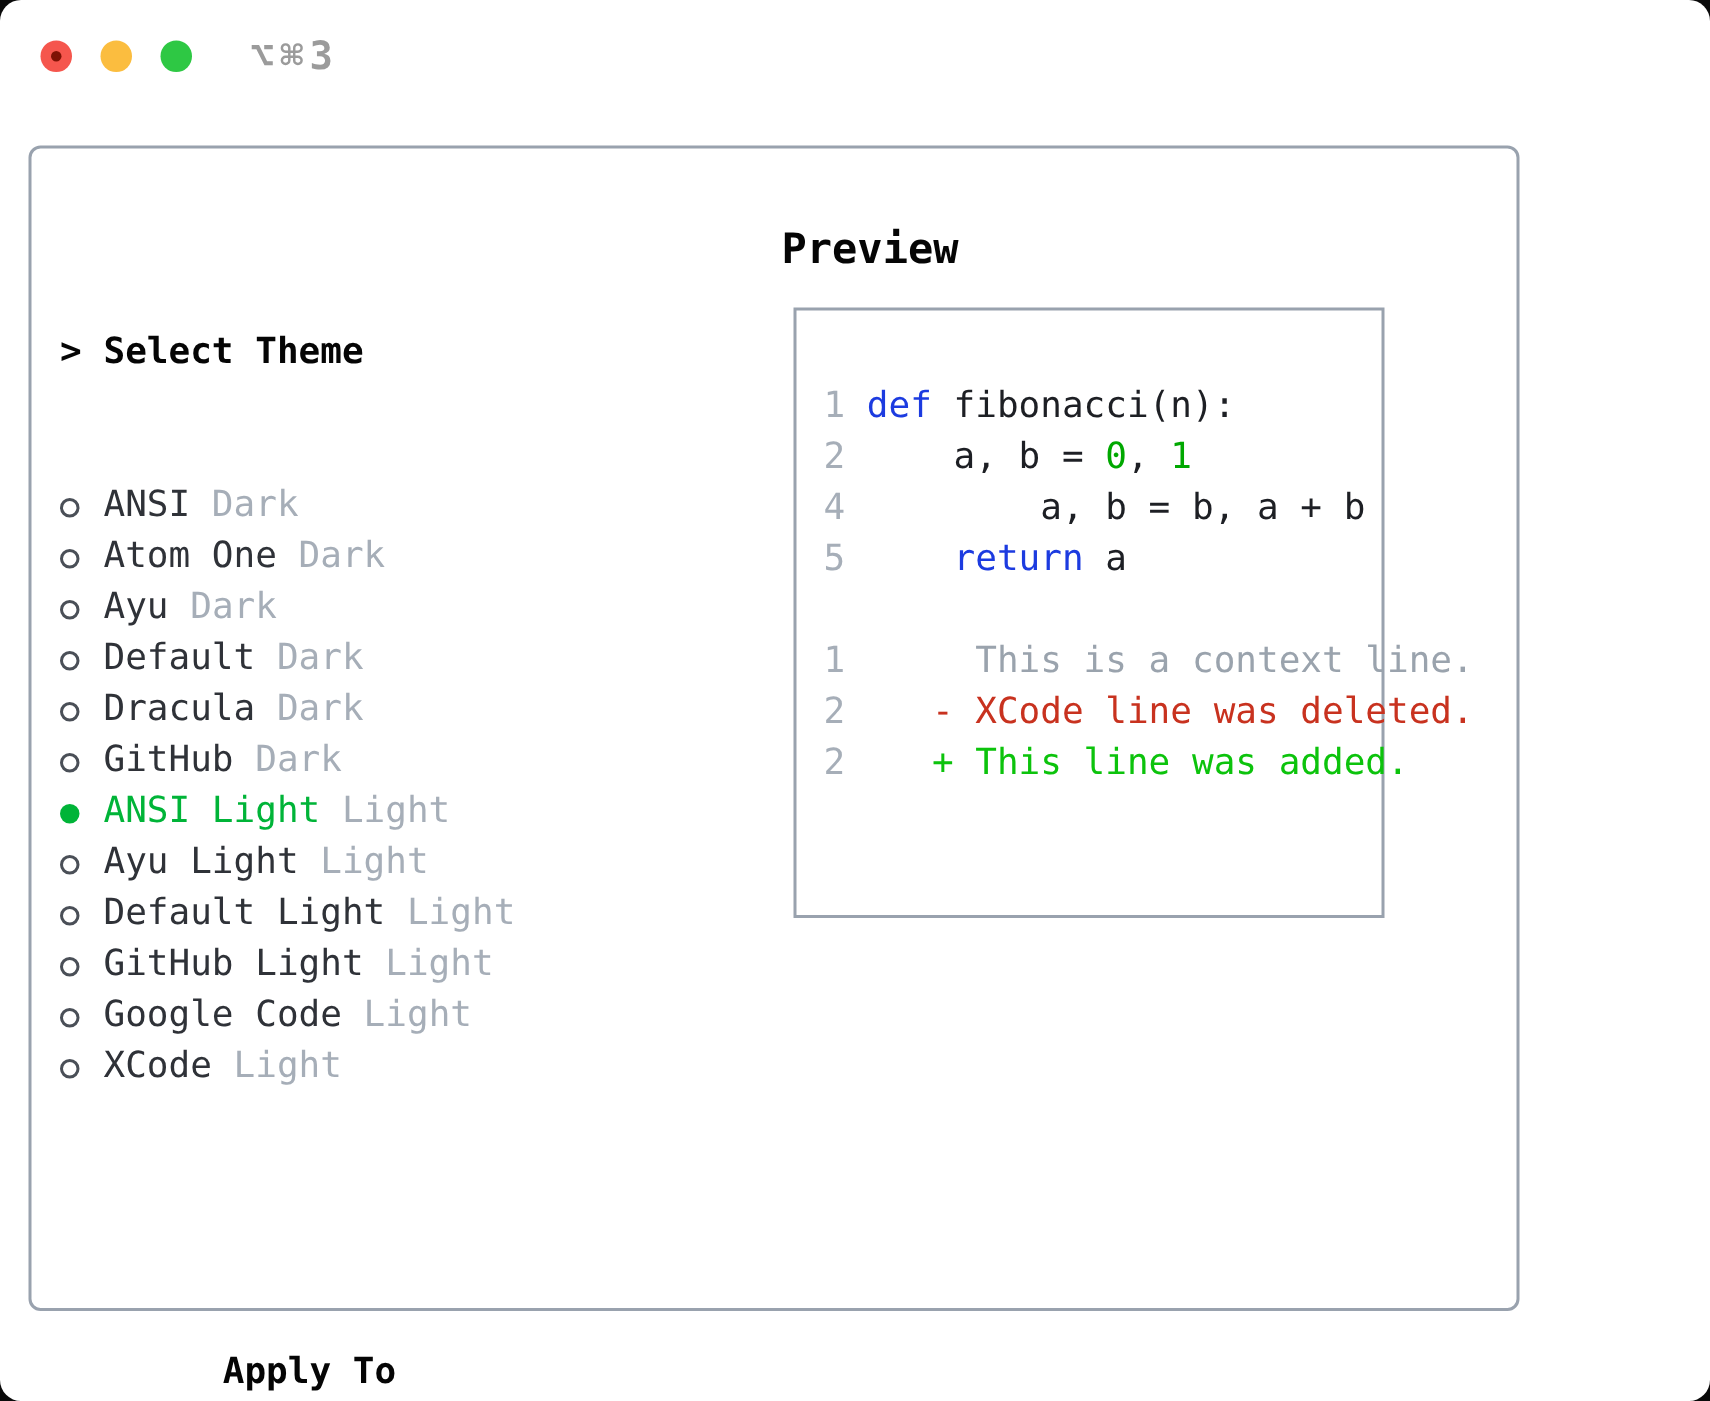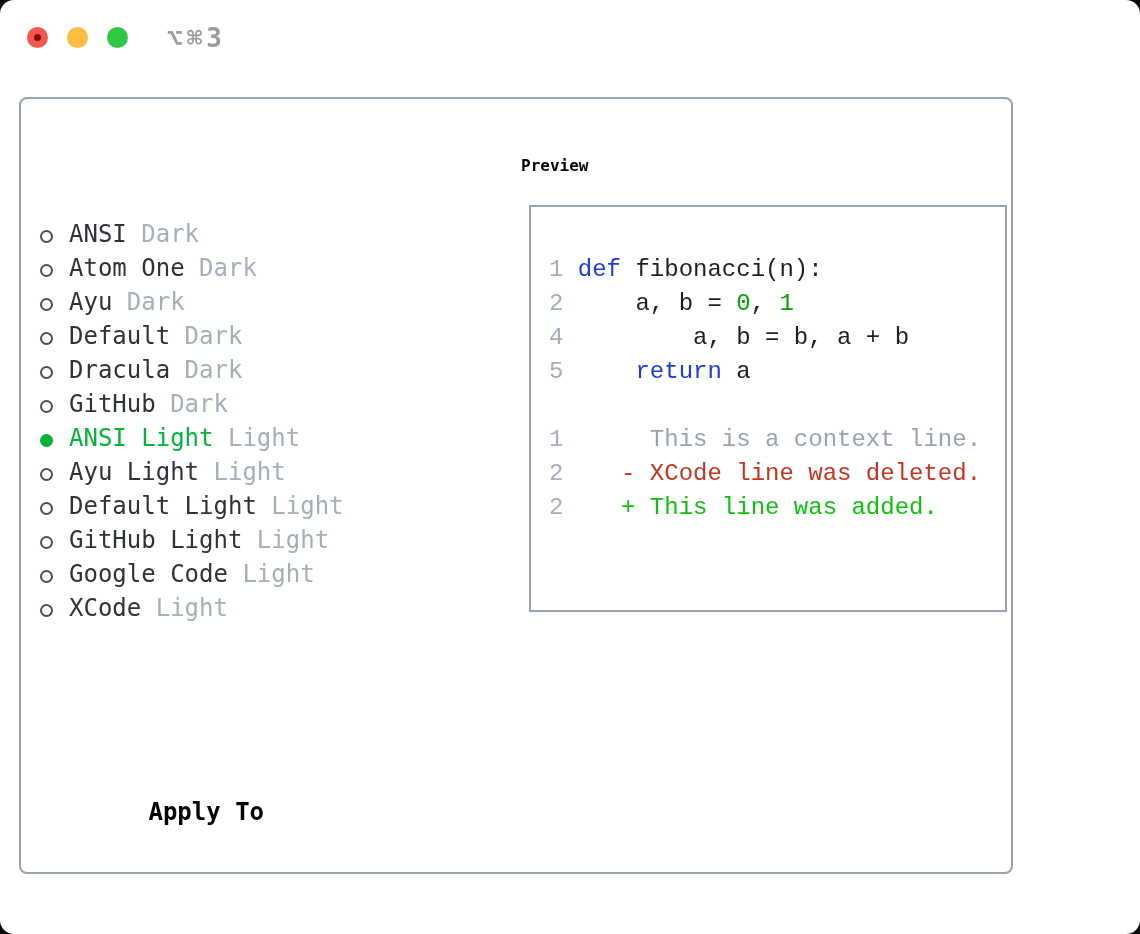--- a/index.html
+++ b/index.html
@@ -26,23 +26,23 @@
   .hdr-prefix{display:inline-block;width:29px;font-weight:bold;color:#050505;}
   .indent{padding-left:29px;text-align:center;}
   .radio{display:inline-block;width:13px;height:13px;border-radius:50%;
          border:2px solid #4a4f57;box-sizing:border-box;margin-right:16px;vertical-align:-1px;}
   .radio.on{border:none;background:#00b438;}
   .green{color:#00b438;}
   .name{color:#2f3238;}
   .muted{color:#a6aeb8;}
   
   .panel-right{position:absolute;left:500px;top:50px;}
-  .preview-title{font-size:16px;line-height:34px;font-weight:bold;color:#050505;}
-  .preview-box{margin-top:22px;margin-left:8px;width:478px;height:407px;
-               border:2px solid #99a2ae;box-sizing:border-box;padding:46px 0 0 18px;font-family:Liberation Mono, monospace;}
+  .preview-title{font-size:28px;line-height:34px;font-weight:bold;color:#050505;}
+  .preview-box{margin-top:22px;margin-left:8px;width:394px;height:407px;
+               border:2px solid #99a2ae;box-sizing:border-box;padding:46px 0 0 18px;}
   .cline{font-size:24px;line-height:34px;white-space:pre;}
   .lineno{color:#a6aeb8;}
   .c-default{color:#1d1f24;}
   .c-keyword{color:#1c3be0;}
   .c-builtin{color:#27c7cf;}
   .c-number{color:#00a800;}
   .c-context{color:#9aa3ad;}
   .c-deleted{color:#c8321f;}
   .c-added{color:#0cc30c;}
 </style>
@@ -54,20 +54,21 @@
   <span class="tl tl-red">
       <span class="tl-dot"></span>
     </span>
   <span class="tl tl-yellow"></span>
   <span class="tl tl-green"></span>
   <div class="win-title">⌥⌘3</div>
 
   <div class="main-box">
 
     <div class="panel-left">
+      <div class="line"><span class="hdr-prefix">&gt;</span><span class="hdr">Select Theme</span></div>
       <div><div class="line option"><span class="radio"></span><span class="name">ANSI</span><span class="muted"> Dark</span></div><div class="line option"><span class="radio"></span><span class="name">Atom One</span><span class="muted"> Dark</span></div><div class="line option"><span class="radio"></span><span class="name">Ayu</span><span class="muted"> Dark</span></div><div class="line option"><span class="radio"></span><span class="name">Default</span><span class="muted"> Dark</span></div><div class="line option"><span class="radio"></span><span class="name">Dracula</span><span class="muted"> Dark</span></div><div class="line option"><span class="radio"></span><span class="name">GitHub</span><span class="muted"> Dark</span></div><div class="line option"><span class="radio on"></span><span class="green">ANSI Light</span><span class="muted"> Light</span></div><div class="line option"><span class="radio"></span><span class="name">Ayu Light</span><span class="muted"> Light</span></div><div class="line option"><span class="radio"></span><span class="name">Default Light</span><span class="muted"> Light</span></div><div class="line option"><span class="radio"></span><span class="name">GitHub Light</span><span class="muted"> Light</span></div><div class="line option"><span class="radio"></span><span class="name">Google Code</span><span class="muted"> Light</span></div><div class="line option"><span class="radio"></span><span class="name">XCode</span><span class="muted"> Light</span></div></div>
       <div class="spacer"></div>
       <div class="line indent hdr">Apply To</div>
       
       
       
       
     </div>
 
     <div class="panel-right">

